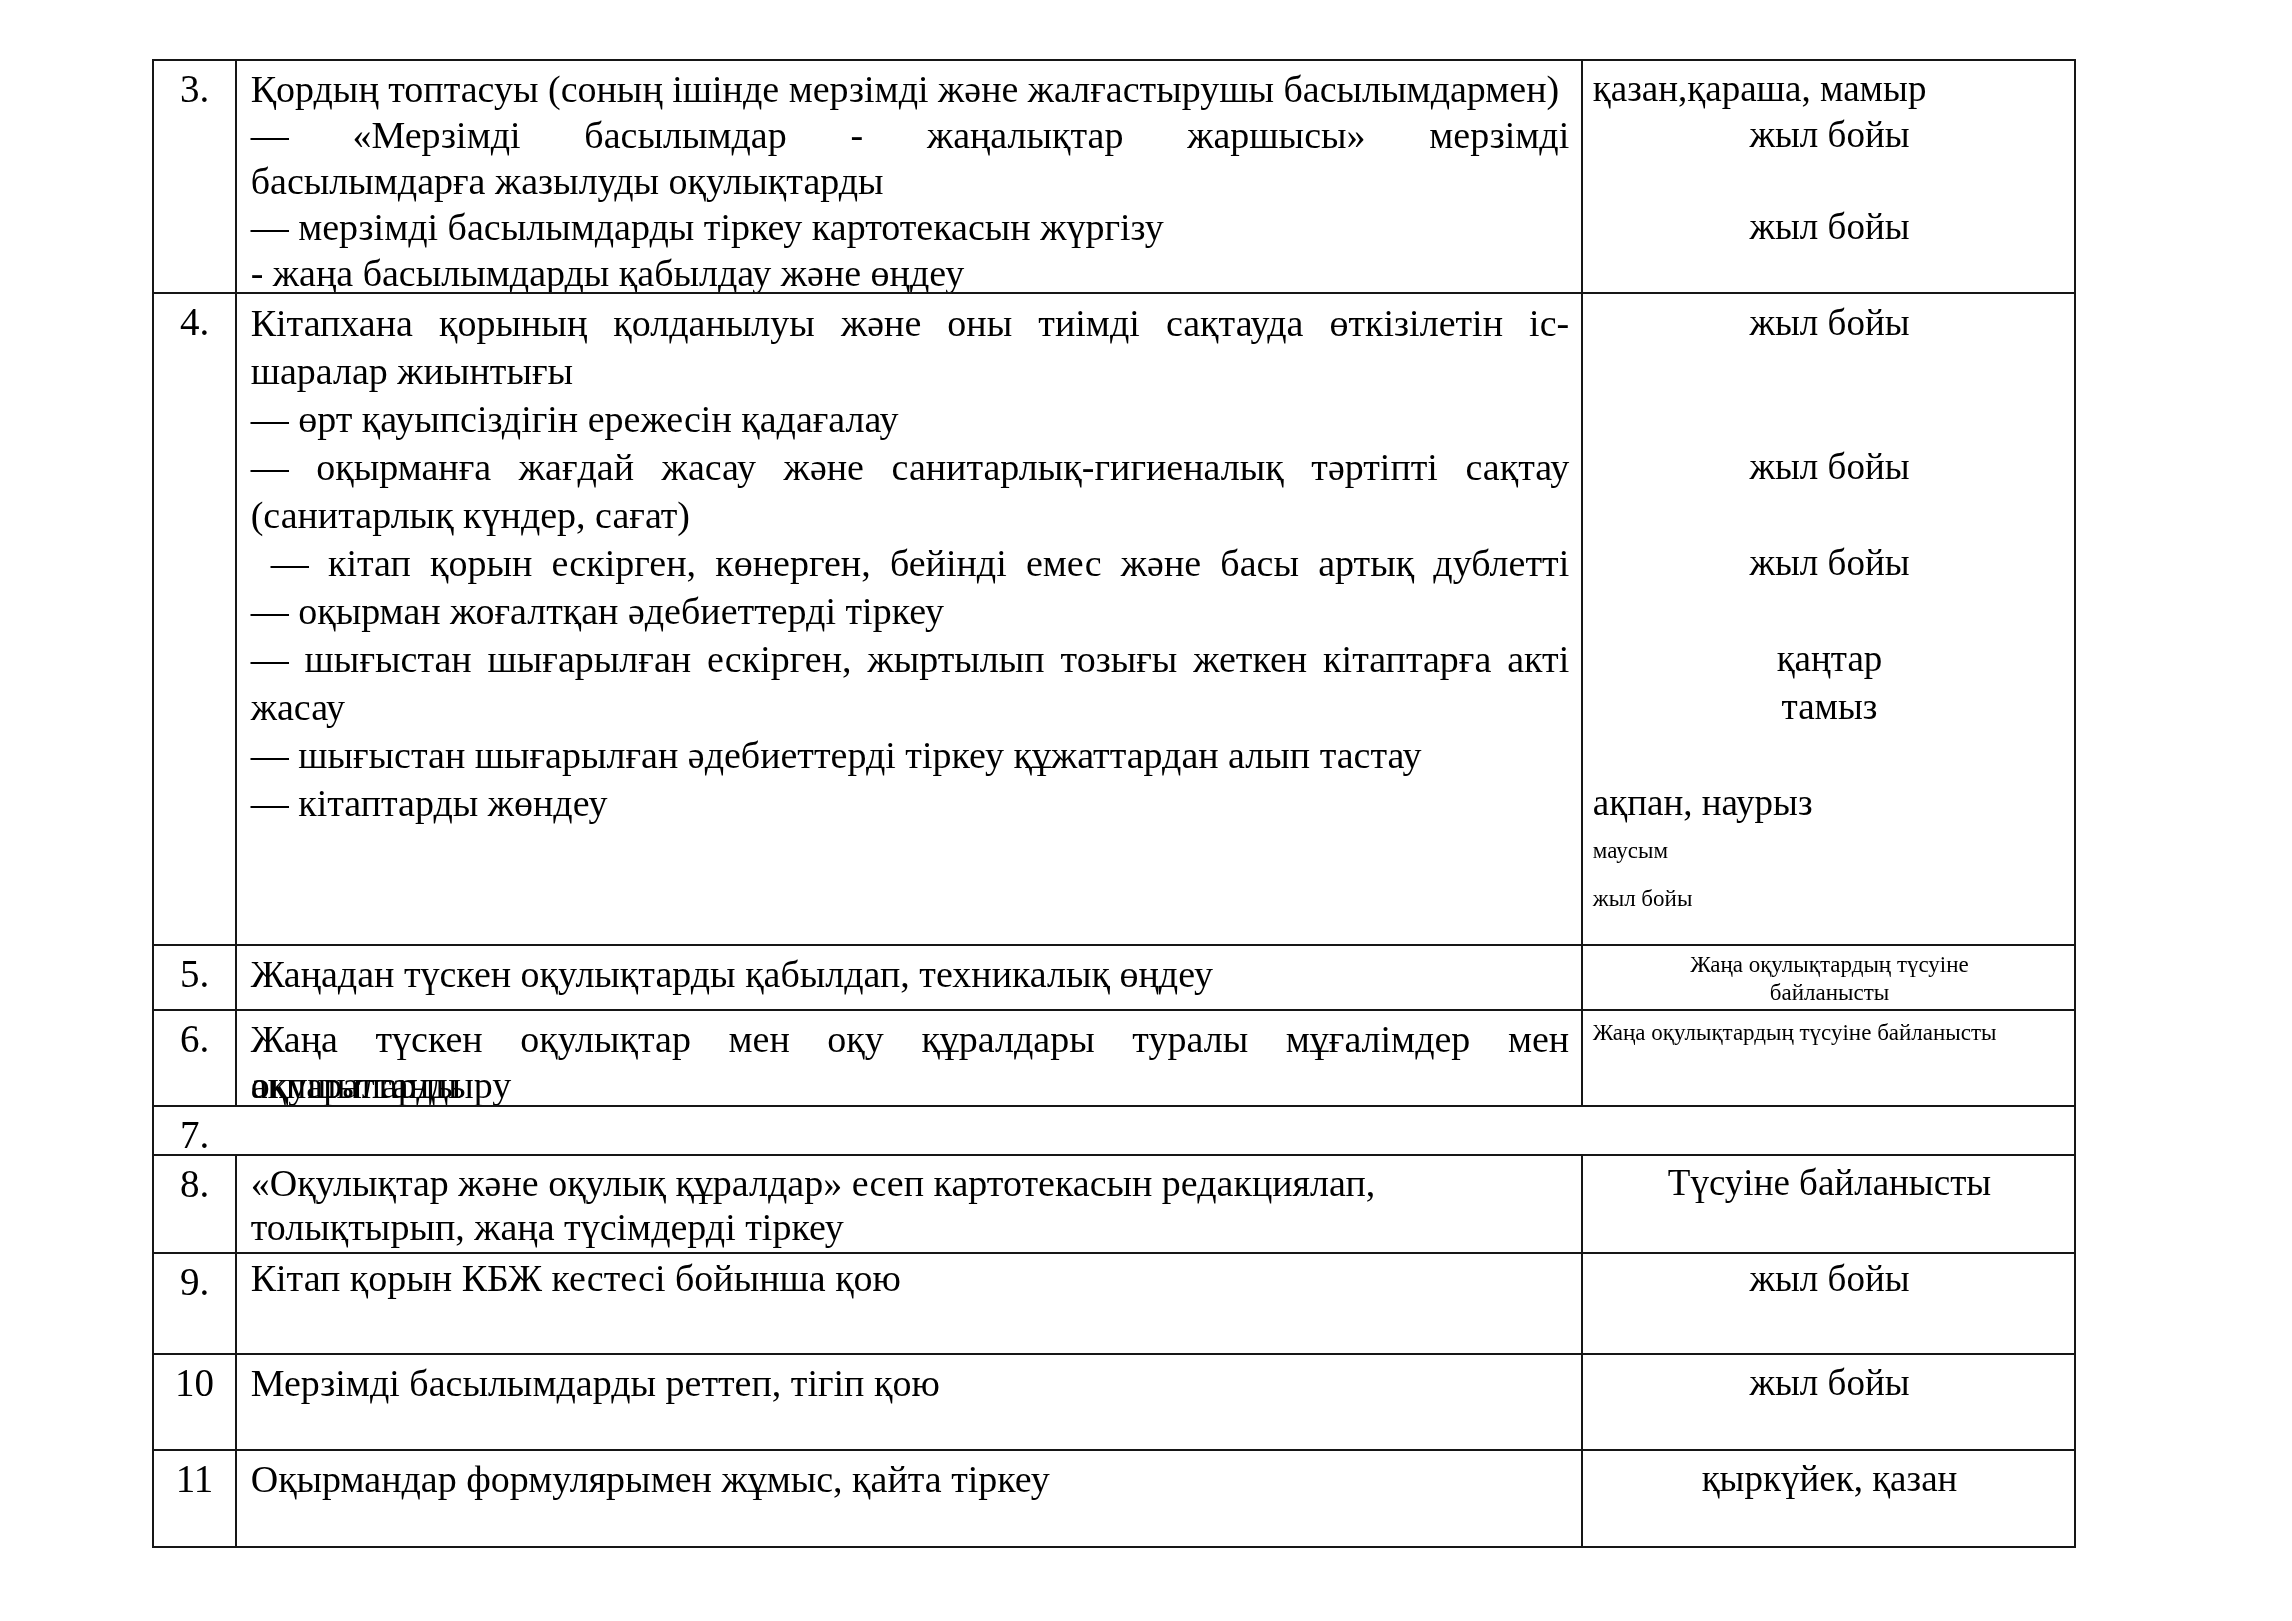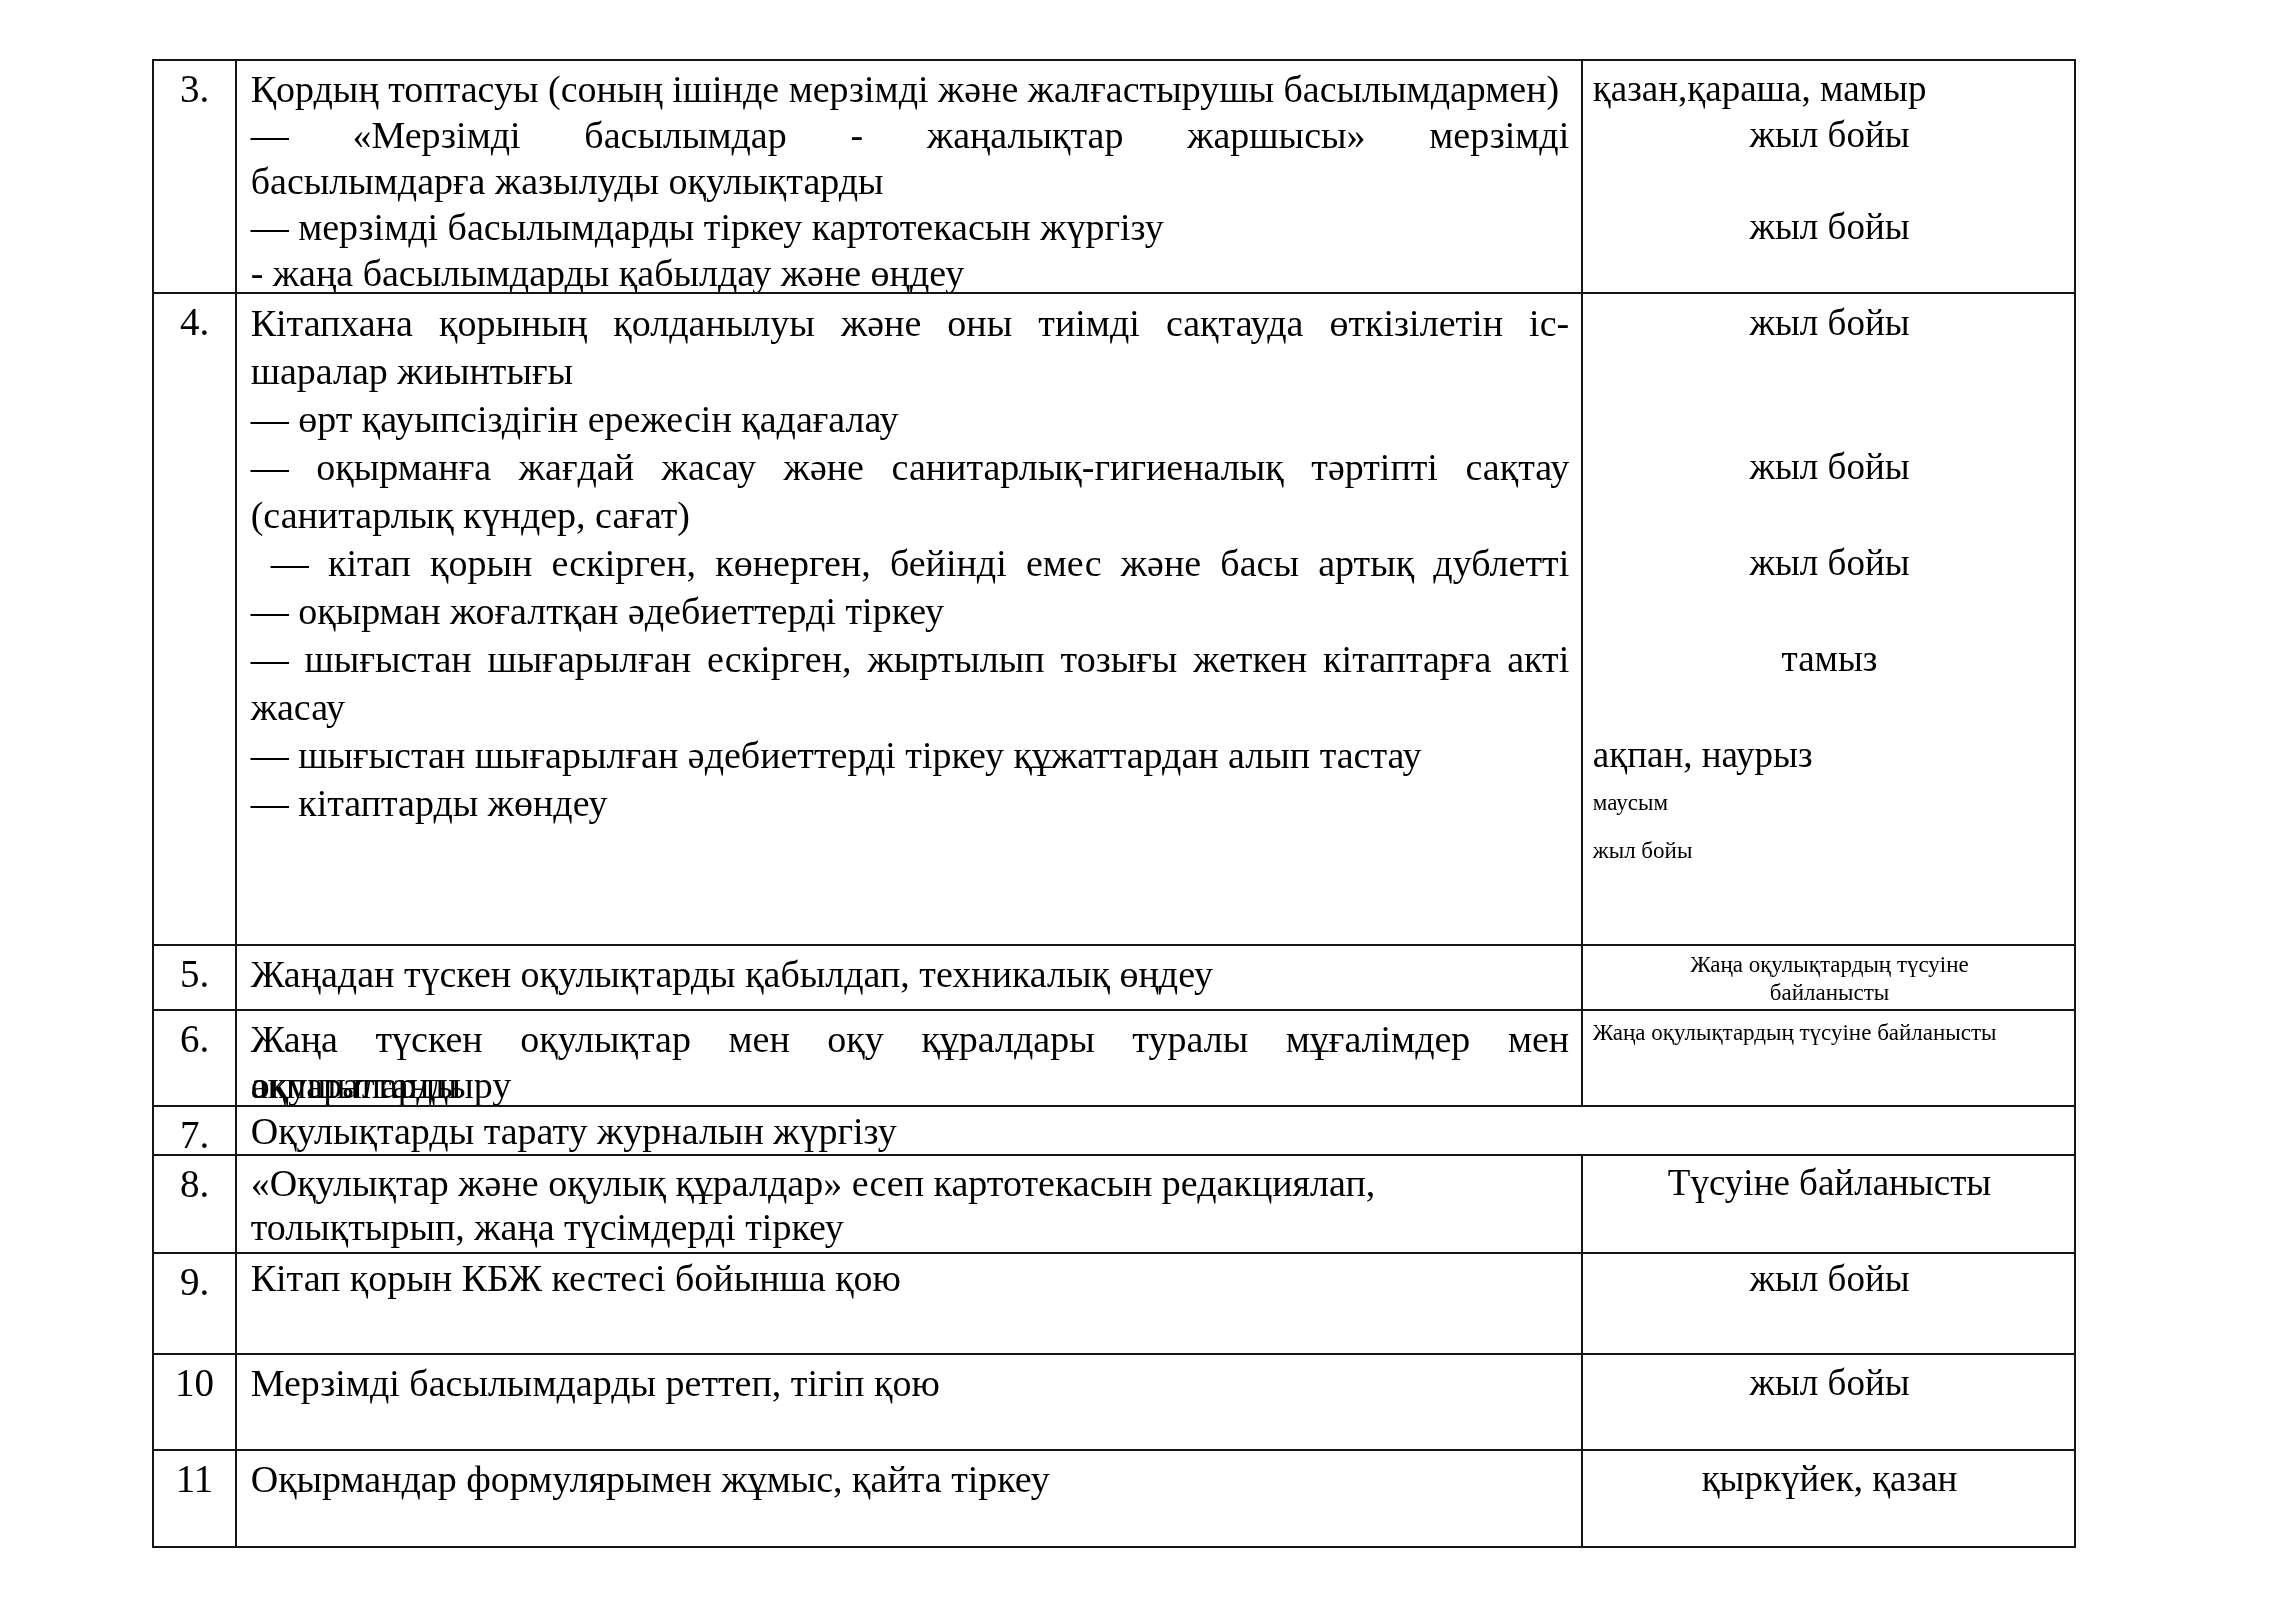--- a/index.html
+++ b/index.html
@@ -98,20 +98,21 @@
         <div class="tline" style="height: 48px; line-height: 48px;">— кітаптарды жөндеу</div>
       </div>
       <div class="cell sched">
         <div class="sline a-center" style="height: 48px; line-height: 48px;">жыл бойы</div>
         <div class="sline a-center" style="height: 48px; line-height: 48px;">&nbsp;</div>
         <div class="sline a-center" style="height: 48px; line-height: 48px;">&nbsp;</div>
         <div class="sline a-center" style="height: 48px; line-height: 48px;">жыл бойы</div>
         <div class="sline a-center" style="height: 48px; line-height: 48px;">&nbsp;</div>
         <div class="sline a-center" style="height: 48px; line-height: 48px;">жыл бойы</div>
         <div class="sline a-center" style="height: 48px; line-height: 48px;">&nbsp;</div>
+        <div class="sline a-center" style="height: 48px; line-height: 48px;">қаңтар</div>
         <div class="sline a-center" style="height: 48px; line-height: 48px;">тамыз</div>
         <div class="sline a-center" style="height: 48px; line-height: 48px;">&nbsp;</div>
         <div class="sline a-left" style="height: 48px; line-height: 48px;">ақпан, наурыз</div>
         <div class="sline a-left s-sm" style="height: 48px; line-height: 48px;">маусым</div>
         <div class="sline a-left s-sm" style="height: 48px; line-height: 48px;">жыл бойы</div>
       </div>
     </div>
     <div class="row" style="height: 65px;">
       <div class="cell num">
         <div>5.</div>
@@ -132,23 +133,20 @@
         <div class="tline just" style="height: 46px; line-height: 46px;">Жаңа түскен оқулықтар мен оқу құралдары туралы мұғалімдер мен оқушыларды</div>
         <div class="tline" style="height: 46px; line-height: 46px;">ақпараттандыру</div>
       </div>
       <div class="cell sched">
         <div class="sline a-left s-sm" style="height: 33px; line-height: 33px;">Жаңа оқулықтардың түсуіне байланысты</div>
       </div>
     </div>
     <div class="row" style="height: 49px;">
       <div class="cell num">
         <div>7.</div>
-      </div>
-      <div class="cell task">
-        <div class="tline" style="height: 39px; line-height: 39px;">Оқулықтарды тарату журналын жүргізу</div>
       </div>
     </div>
     <div class="row" style="height: 98px;">
       <div class="cell num">
         <div>8.</div>
       </div>
       <div class="cell task">
         <div class="tline" style="height: 44px; line-height: 44px;">«Оқулықтар және оқулық құралдар» есеп картотекасын редакциялап,</div>
         <div class="tline" style="height: 44px; line-height: 44px;">толықтырып, жаңа түсімдерді тіркеу</div>
       </div>

